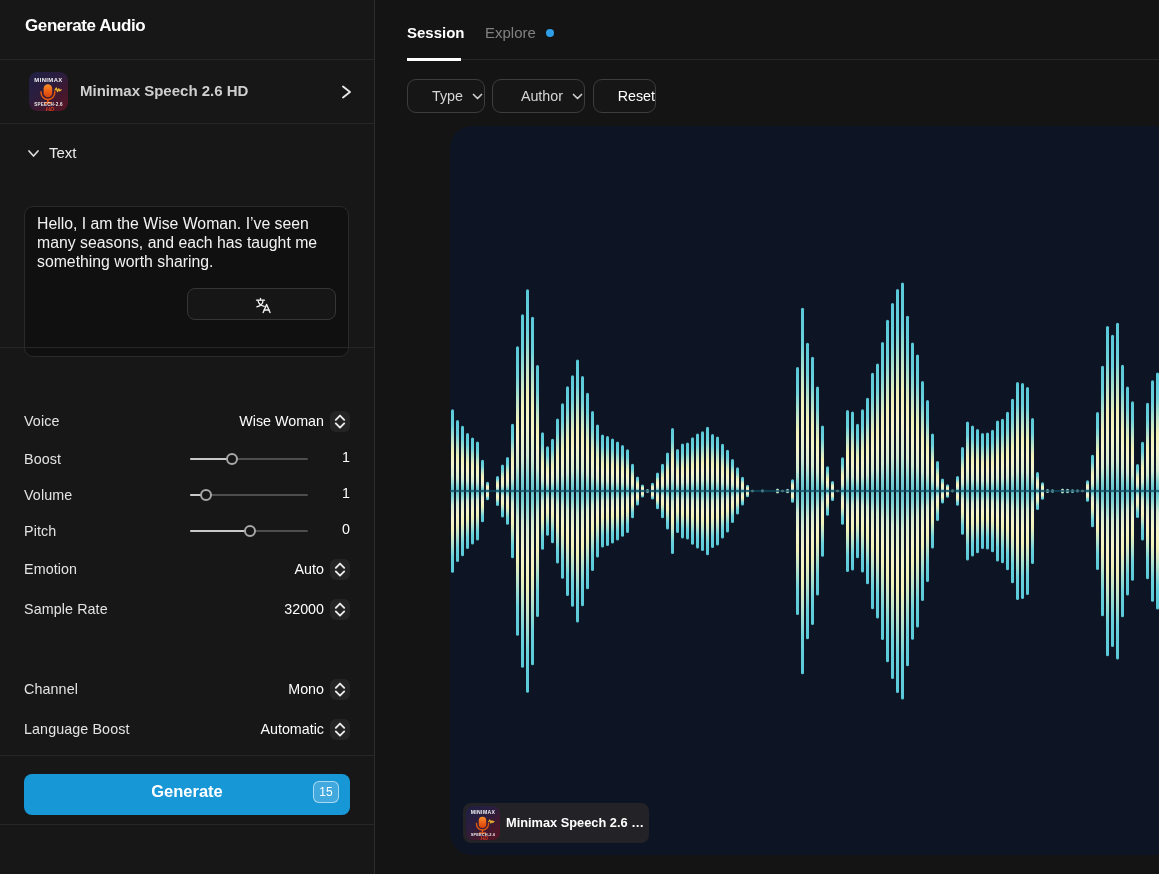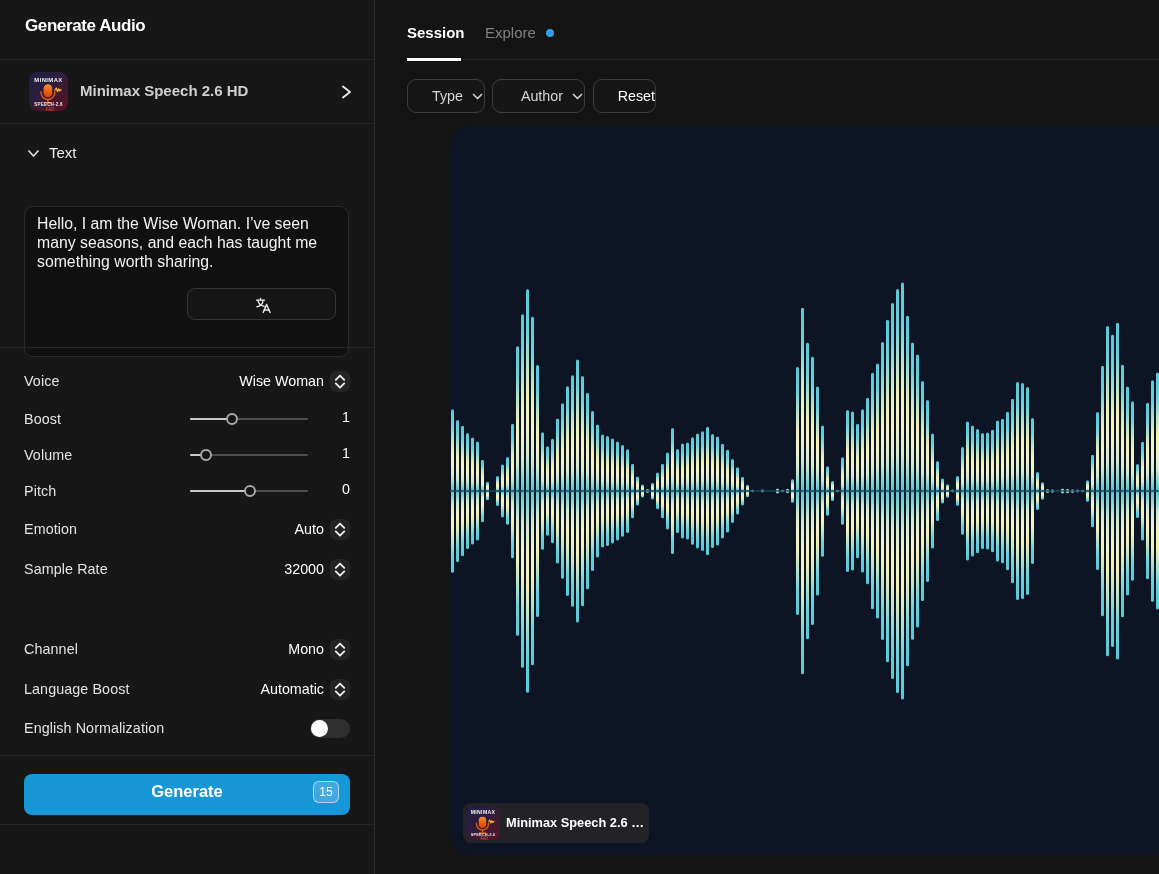--- a/index.html
+++ b/index.html
@@ -18,21 +18,21 @@
 #textlbl { position:absolute; left:49px; top:144px; font-size:15px; color:#ececec; }
 #textchev { position:absolute; left:26px; top:146px; }
 #tarea { position:absolute; left:24px; top:178px; width:325px; height:151px;
   background:#101010; border:1px solid #2a2a2a; border-radius:9px;
   color:#f2f2f2; font-size:15.8px; line-height:19px; padding:7px 12px;margin-top:28px; }
 #tbtn { position:absolute; left:187px; top:288px; width:149px; height:32px;
   background:#161616; border:1px solid #363636; border-radius:8px;
   display:flex; align-items:center; justify-content:center; }
 #tbtn svg { margin-left:3px; margin-top:3px; }
 .row { position:absolute; left:24px; width:326px; height:28px; display:flex;
-  align-items:center; justify-content:space-between; }
+  align-items:center; justify-content:space-between;margin-top:40px; }
 .lab { font-size:14.3px; color:#e3e3e3; letter-spacing:.1px; }
 .val { font-size:14.3px; color:#fdfdfd; display:flex; align-items:center; }
 .val .selbox { margin-left:6px; width:20px; height:21px; background:#242424;
   border-radius:6px; display:inline-flex; align-items:center; justify-content:center; }
 .track { position:absolute; left:166px; top:13px; width:118px; height:2px;
   background:#4e4e4e; border-radius:1px; }
 .tfill { position:absolute; left:0; top:0; height:2px; background:#c9c9c9; border-radius:1px; }
 .knob { position:absolute; top:-5px; width:12px; height:12px; border-radius:50%;
   background:#161616; border:2px solid #a8a8a8; }
 .slval { position:absolute; right:0; top:4px; font-size:14.3px; color:#fdfdfd; }
@@ -192,26 +192,20 @@
   <div class="row" style="top:675px">
       <span class="lab">Language Boost</span>
       <span class="val">Automatic<span class="selbox">
           <svg width="20" height="21" viewBox="0 0 20 21" fill="none">
             <path d="M5.8 8.8 L10 4.6 L14.2 8.8" stroke="#ececec" stroke-width="1.9" stroke-linecap="round" stroke-linejoin="round"></path>
             <path d="M5.8 12.4 L10 16.6 L14.2 12.4" stroke="#ececec" stroke-width="1.9" stroke-linecap="round" stroke-linejoin="round"></path>
           </svg>
         </span></span>
     </div>
 
-  <div class="row" style="top:714px">
-      <span class="lab">English Normalization</span>
-    <span id="toggle">
-        <span class="dot"></span>
-      </span>
-    </div>
 
   <div class="hline" style="top:755px"></div>
   <div id="genbtn">Generate<span id="genbadge">15</span></div>
   <div class="hline" style="top:824px"></div>
 </div>
 
 <div id="main">
   <div id="tabs">
     <div id="tab1">Session</div>
     <div id="tab1u"></div>

